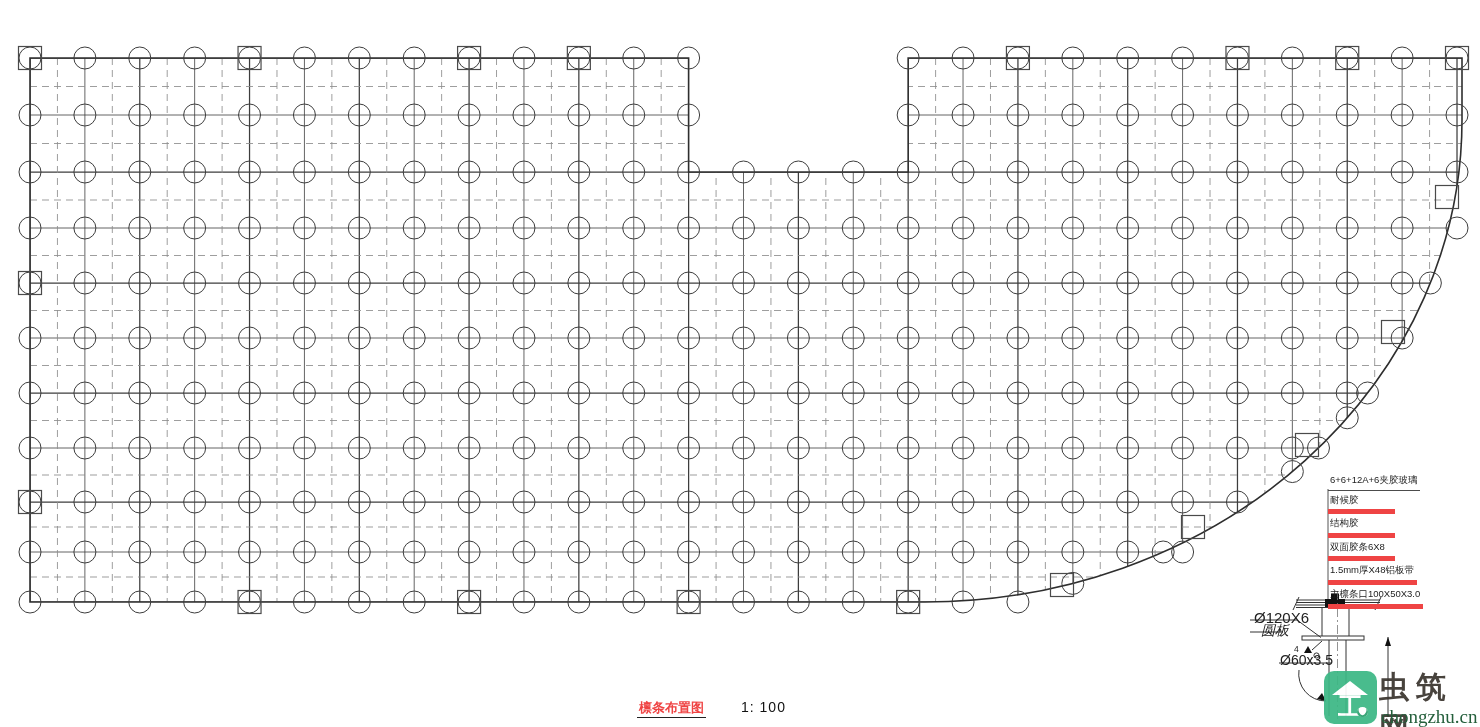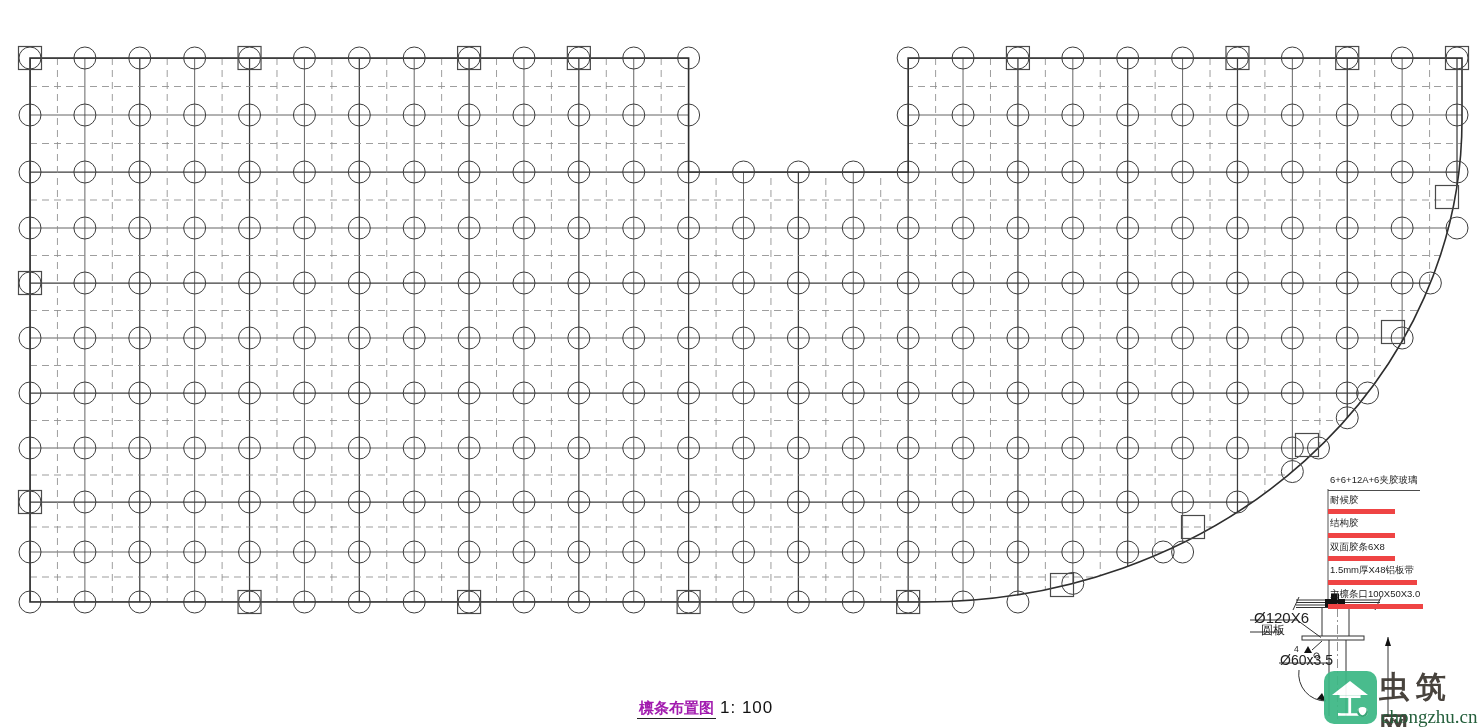--- a/index.html
+++ b/index.html
@@ -8,23 +8,23 @@
   #plan{position:absolute;left:0;top:0;}
   .txt{position:absolute;color:#1f1f1f;white-space:nowrap;}
   
   #callouts{position:absolute;left:1328px;top:471px;}
   .co-row{display:block;width:max-content;min-width:62px;height:18.6px;
     font-size:9.5px;line-height:17px;color:#1d1d1d;
     border-bottom:5px solid #ef4444;padding:0 3px 0 2px;}
   .co-row:first-child{border-bottom:1px solid #4c4c4c;}
   
   #title-block{position:absolute;left:637px;top:698px;}
-  #title-main{font-size:15px;font-weight:bold;color:#a21caf;
+  #title-main{font-size:13px;font-weight:bold;color:#ef4444;
     border-bottom:1.6px solid #222;padding:0 2px 2px 2px;}
-  #title-scale{font-size:17px;color:#111;margin-left:4px;letter-spacing:1px;}
+  #title-scale{font-size:14px;color:#111;margin-left:35px;letter-spacing:1px;}
   
   .dlabel{color:#222;}
   
   #watermark{position:absolute;left:1320px;top:666px;width:162px;height:61px;
     opacity:.93;overflow:hidden;}
   #wm-logo{position:absolute;left:4px;top:5px;width:53px;height:53px;border-radius:10px;
     background:#3cb885;}
   #wm-roof{position:absolute;left:8px;top:10px;width:0;height:0;
     border-left:18px solid transparent;border-right:18px solid transparent;
     border-bottom:14px solid #ffffff;}
@@ -455,21 +455,21 @@
   <div id="callouts">
     <div class="co-row">6+6+12A+6夹胶玻璃</div>
     <div class="co-row">耐候胶</div>
     <div class="co-row">结构胶</div>
     <div class="co-row">双面胶条6X8</div>
     <div class="co-row">1.5mm厚X48铝板带</div>
     <div class="co-row">主檩条口100X50X3.0</div>
   </div>
 
   <div class="txt dlabel" style="left:1254px;top:609px;font-size:15px;">Ø120X6</div>
-  <div class="txt dlabel" style="left:1261px;top:622px;font-size:12px;">圆板</div>
+  <div class="txt dlabel" style="left:1261px;top:622px;font-size:14px;font-style:italic;">圆板</div>
   <div class="txt dlabel" style="left:1294px;top:644px;font-size:8.5px;">4</div>
   <div class="txt dlabel" style="left:1280px;top:652px;font-size:14px;">Ø60x3.5</div>
 
   <div id="title-block">
     <span id="title-main">檩条布置图</span><span id="title-scale">1: 100</span>
   </div>
 
   <div id="watermark">
     <div id="wm-logo">
       <div id="wm-roof"></div>

